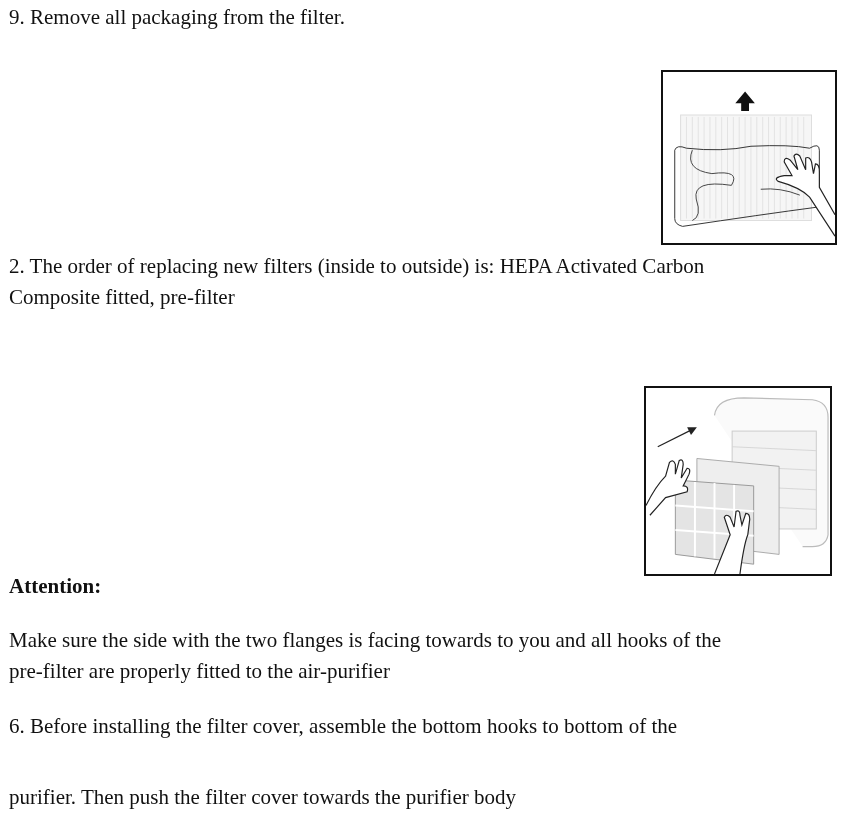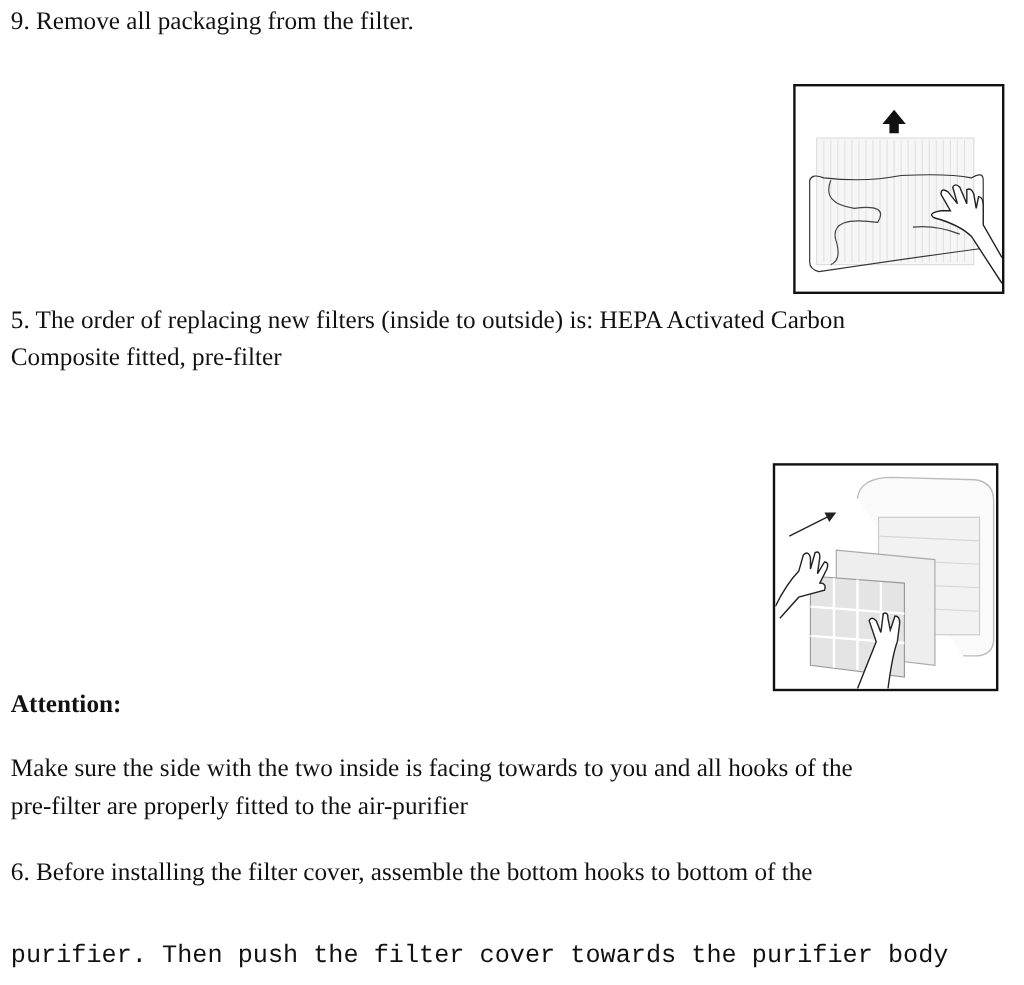--- a/index.html
+++ b/index.html
@@ -48,21 +48,21 @@
       </g>
       <path d="M12,80 Q14,74 24,78 Q60,82 90,76 Q130,74 150,78 Q160,72 160,80 L160,138 Q100,146 20,158 Q12,156 12,150 Z" fill="none" stroke="#333" stroke-width="1"></path>
       <path d="M30,80 Q22,100 50,104 Q80,100 70,116 Q30,110 34,130 Q40,148 30,152" fill="none" stroke="#444" stroke-width="1"></path>
       <path d="M100,120 Q120,118 140,126" fill="none" stroke="#444" stroke-width="1"></path>
       <g>
         <path d="M176,168 L150,128 Q140,118 118,112 Q112,108 124,106 L132,106 L124,92 Q124,86 130,90 L138,100 L134,86 Q136,82 140,86 L146,100 L146,88 Q150,86 152,92 L154,104 L156,94 Q160,94 160,102 L160,118 L176,146" fill="#fff" stroke="#222" stroke-width="1.2"></path>
       </g>
     </svg>
   </div>
 
-  <div class="txt" style="top:251px;">5.  The order of replacing new filters (inside to outside) is: HEPA Activated Carbon</div>
+  <div class="txt" style="top:251px;">2.  The order of replacing new filters (inside to outside) is: HEPA Activated Carbon</div>
   <div class="txt" style="top:282px;">Composite fitted, pre-filter</div>
 
   <div class="fig" style="left:644px; top:386px; width:188px; height:190px;">
     <svg viewBox="0 0 188 190">
       <path d="M70,28 Q72,10 100,10 L170,12 Q186,14 186,30 L186,150 Q184,162 170,162 L160,162" fill="#fafafa" stroke="#bbb" stroke-width="1.2"></path>
       <rect x="88" y="44" width="86" height="100" fill="#f2f2f2" stroke="#ccc"></rect>
       <g stroke="#d6d6d6">
           <line x1="88" y1="60" x2="174" y2="64"></line>
           <line x1="88" y1="80" x2="174" y2="84"></line>
           <line x1="88" y1="100" x2="174" y2="104"></line>
@@ -84,19 +84,19 @@
       <g>
         <path d="M0,120 Q10,100 20,90 L24,76 Q28,72 30,78 L30,88 L34,74 Q38,72 38,78 L36,92 L42,82 Q46,82 44,88 L38,100 Q44,100 42,106 L20,112 L4,130" fill="#fff" stroke="#222" stroke-width="1.2"></path>
       </g>
       <g>
         <path d="M70,190 Q82,160 86,150 L80,132 Q82,128 86,132 L90,142 L92,126 Q96,124 96,130 L98,140 L102,128 Q106,128 106,134 L104,150 Q100,160 96,190" fill="#fff" stroke="#222" stroke-width="1.2"></path>
       </g>
     </svg>
   </div>
 
   <div class="txt bold" style="top:571px;">Attention:</div>
-  <div class="txt" style="top:625px;">Make sure the side with the two inside is facing towards to you and all hooks of the</div>
+  <div class="txt" style="top:625px;">Make sure the side with the two flanges is facing towards to you and all hooks of the</div>
   <div class="txt" style="top:656px;">pre-filter are properly fitted to the air-purifier</div>
 
   <div class="txt" style="top:711px;">6.  Before installing the filter cover, assemble the bottom hooks to bottom of the</div>
-  <div class="txt" style="top:782px;font-family:Liberation Mono, monospace;">purifier. Then push the filter cover towards the purifier body</div>
+  <div class="txt" style="top:782px;">purifier. Then push the filter cover towards the purifier body</div>
 
 </div>
 
 </body></html>

